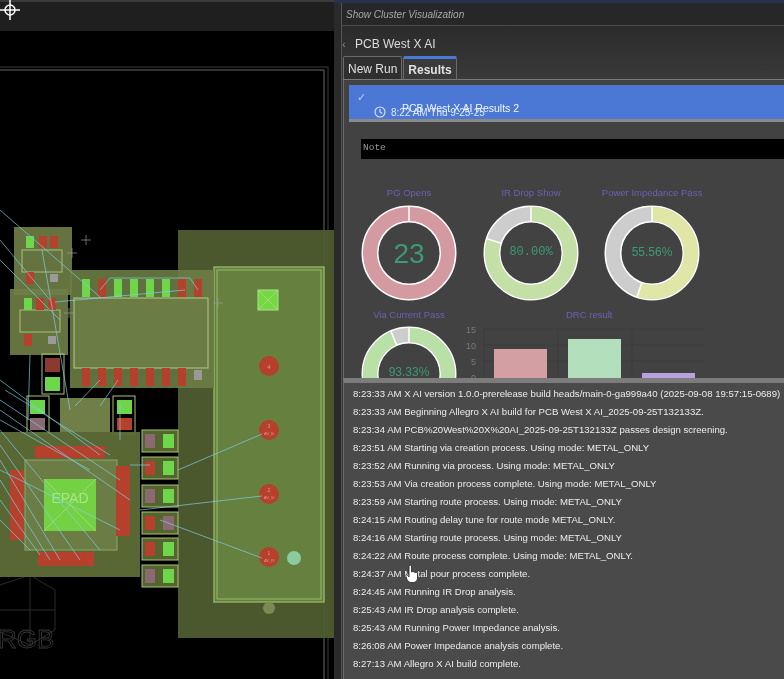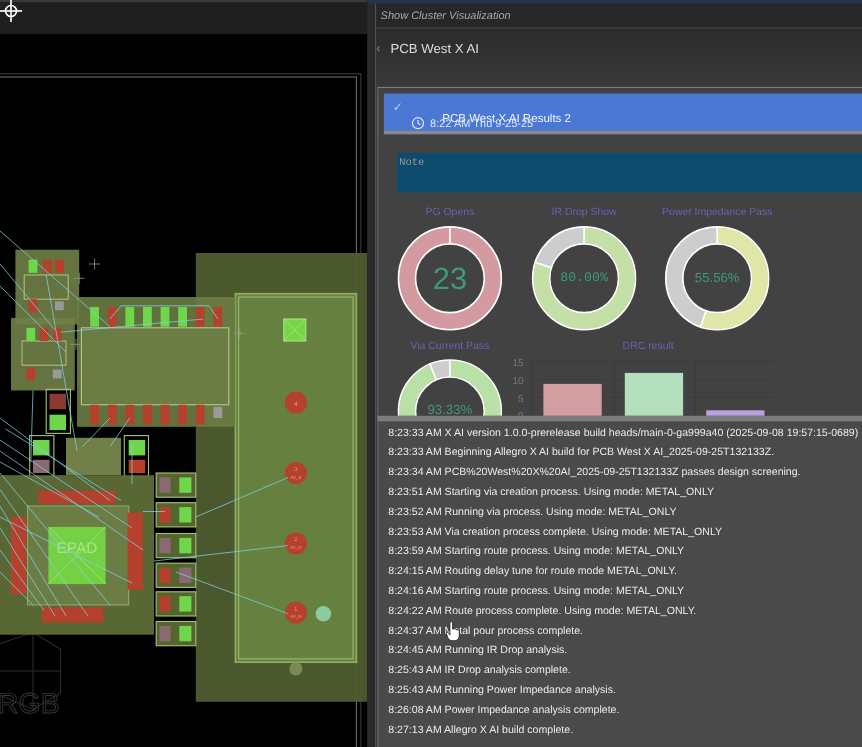--- a/index.html
+++ b/index.html
@@ -27,21 +27,21 @@
   .tab.active { background: #3a3a3a; font-weight: bold; border-top: 3px solid #4a7bd4; margin-left: 1px; }
   .tab-underline { position: absolute; left: 343px; top: 79px; width: 441px; height: 1px; background: #7a7a7a; }
 
   .content-box { position: absolute; left: 343px; top: 80px; width: 441px; height: 300px; border-left: 1px solid #6a6a6a; background: #424242; }
   .result-item { position: absolute; left: 5px; top: 5px; width: 436px; height: 37px; background: #4a78d4; border-bottom: 3px solid #8a8a8a; }
   .result-check { position: absolute; left: 8px; top: 6px; font-size: 11px; color: #b7d1f7; }
   .result-name { position: absolute; left: 25px; top: 17px; font-size: 10.5px; color: #f2f6ff; padding-left: 28px; }
   .result-clock { position: absolute; left: 25px; top: 21px; width: 12px; height: 12px; }
   .result-time { position: absolute; left: 42px; top: 22px; font-size: 10px; color: #dfe8fb; }
 
-  .note { position: absolute; left: 17px; top: 59px; width: 424px; height: 36px; background: #0c4a6e; }
+  .note { position: absolute; left: 17px; top: 59px; width: 424px; height: 20px; background: #000000; }
   .note span { position: absolute; left: 2px; top: 3px; font-family: "Liberation Mono", monospace; font-size: 9.5px; color: #9a9a9a; }
 
   .gauge-label { position: absolute; font-size: 9.5px; color: #6f5fb7; text-align: center; }
   .gauge { position: absolute; width: 96px; height: 96px; }
   .gauge-value { position: absolute; width: 96px; text-align: center; color: #3d9a74; }
 
   .drc-title { position: absolute; left: 222px; top: 229px; font-size: 9.5px; color: #6f5fb7; }
   .drc-chart { position: absolute; left: 110px; top: 245px; width: 330px; height: 55px; }
 
   
@@ -230,20 +230,24 @@
       <span>Show Cluster Visualization</span>
     </div>
     <div class="header-area">
       <div class="back-row">
         <span class="back-chevron">‹</span>
         <span class="project-title">PCB West X AI</span>
       </div>
     </div>
   </div>
 
+  <div class="tabs">
+    <div class="tab">New Run</div>
+    <div class="tab active">Results</div>
+  </div>
   <div class="tab-underline"></div>
 
   <div class="content-box">
     <div class="result-item">
       <span class="result-check">✓</span>
       <span class="result-name">PCB West X AI Results 2</span>
       <svg class="result-clock" viewBox="0 0 12 12">
         <circle cx="6" cy="6" r="5" fill="none" stroke="#dfe8fb" stroke-width="1.1"></circle>
         <polyline points="6,3 6,6 8.3,7.5" fill="none" stroke="#dfe8fb" stroke-width="1.1"></polyline>
       </svg>

